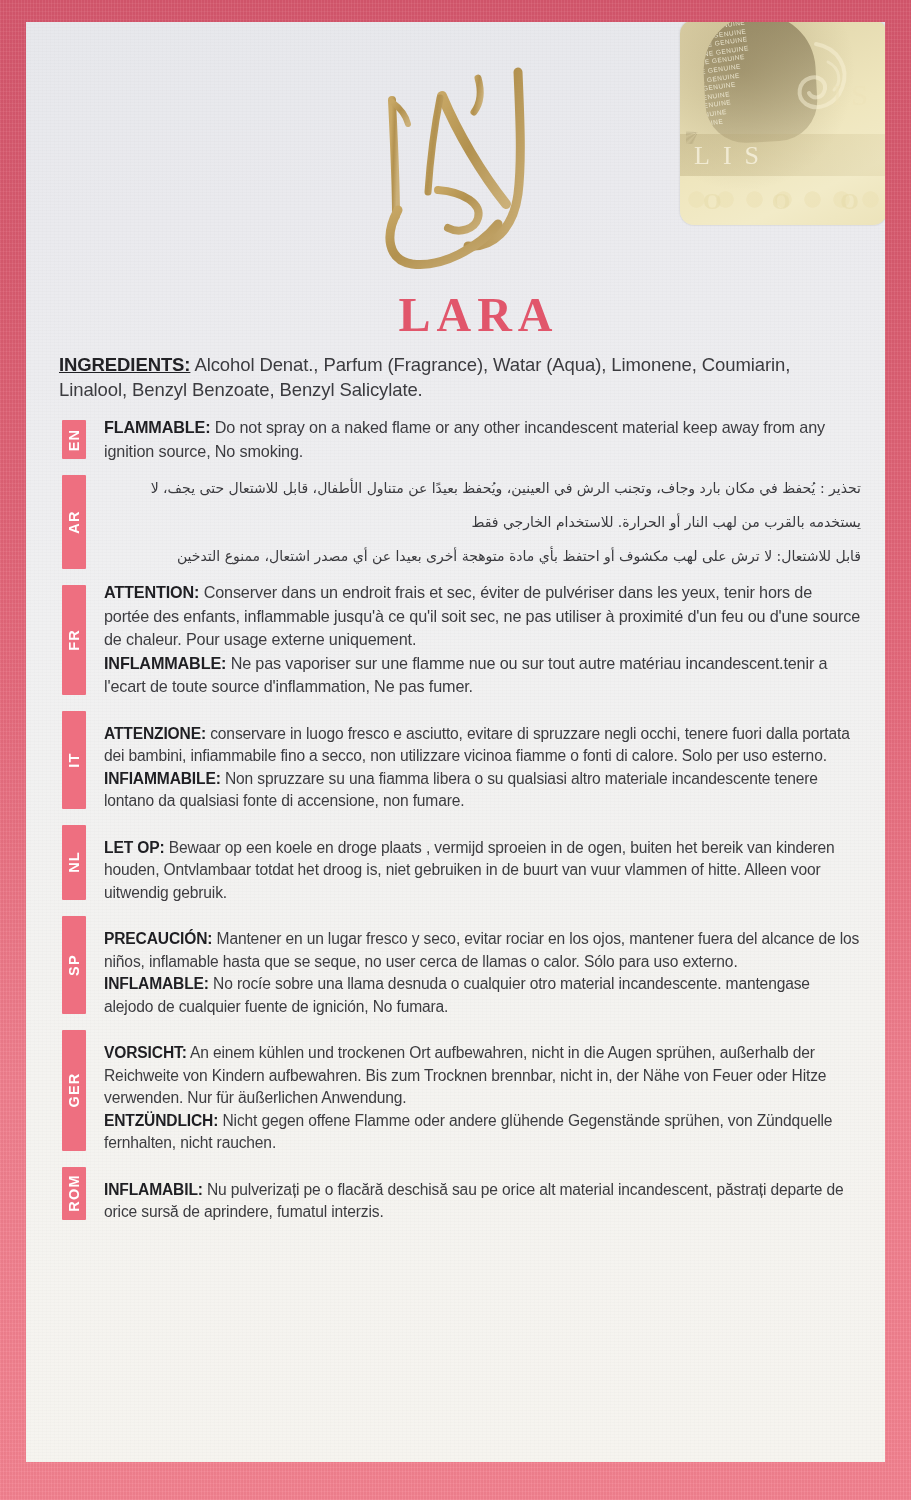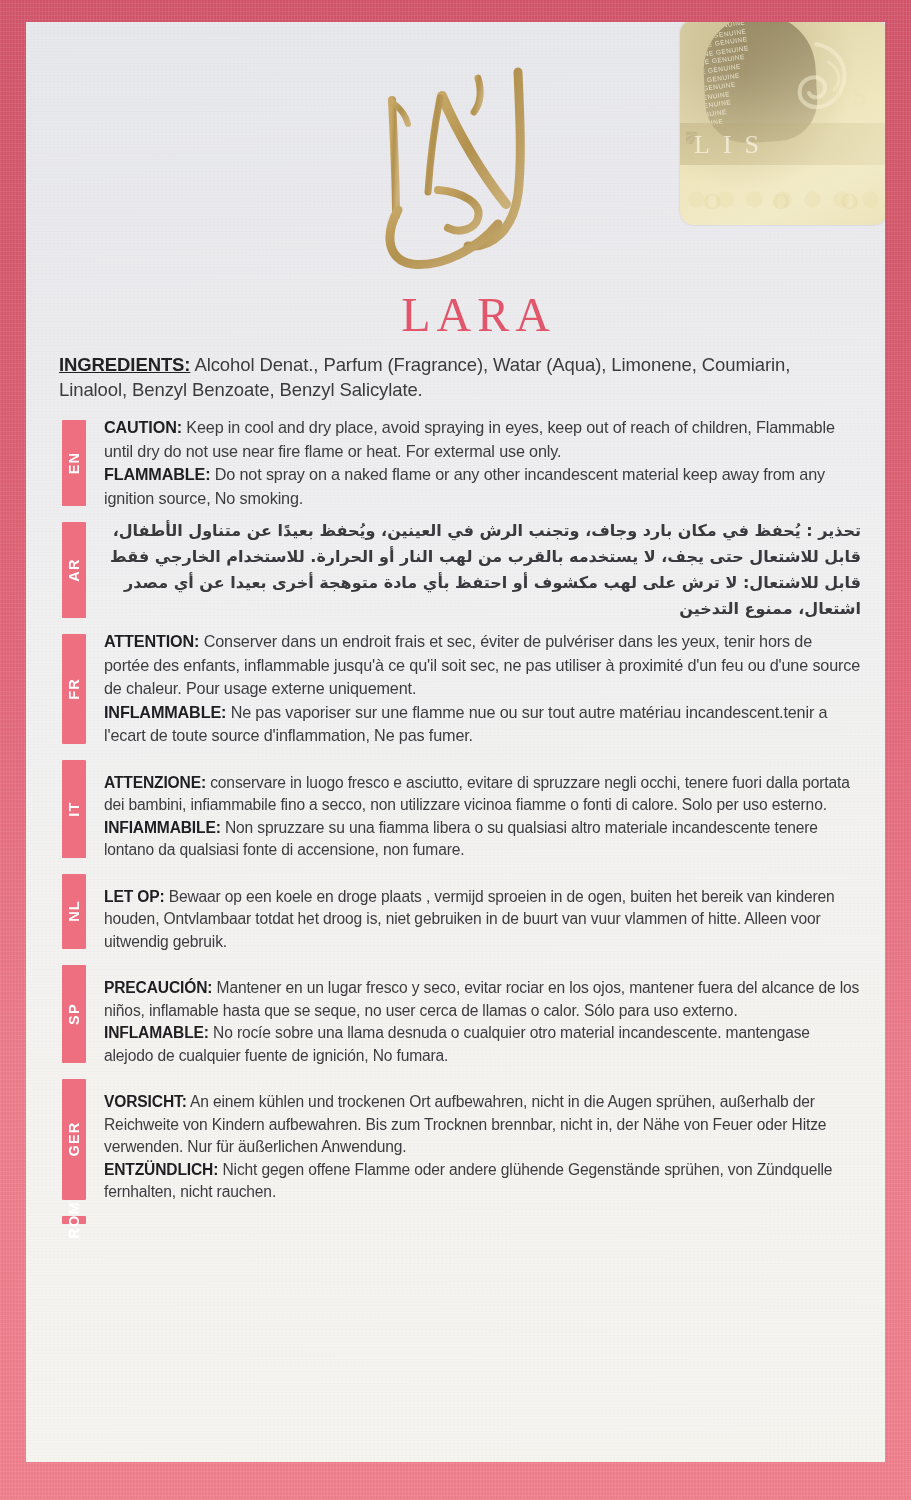--- a/index.html
+++ b/index.html
@@ -118,21 +118,21 @@
     left: 96px;
     top: 18px;
     width: 84px;
     height: 96px;
     opacity: .55;
   }
   .holo-band {
     position: absolute;
     left: 0;
     right: 0;
-    top: 103px;
+    top: 114px;
     height: 42px;
     background: linear-gradient(90deg, rgba(176,160,112,0.35), rgba(206,192,142,0.22));
   }
   .holo-band .band-text {
     position: absolute;
     left: 14px;
     top: 7px;
     font-size: 26px;
     letter-spacing: 13px;
     color: rgba(252,248,232,0.70);
@@ -182,21 +182,21 @@
     margin: 0 auto;
     width: 300px;
     height: 235px;
   }
   .brand-name {
     margin-top: -6px;
     font-family: "Liberation Serif", serif;
     font-size: 48px;
     letter-spacing: 6px;
     color: #e1566b;
-    font-weight: 400;
+    font-weight: 700;
     padding-left: 46px;
   }
 
   
   .content {
     position: absolute;
     left: 30px;
     right: 24px;
     top: 330px;
   }
@@ -259,24 +259,23 @@
     font-size: 15.6px;
     line-height: 22.5px;
     margin-top: 16px;
   }
 
   
   .lang-row.rtl .lang-body {
     direction: rtl;
     text-align: right;
     font-family: "DejaVu Sans", sans-serif;
-    font-size: 16px;
-    line-height: 26px;
+    font-size: 14px;
+    line-height: 34px;
     color: #3a3a3e;
-    font-weight: bold;
   }
   .lang-row.rtl .lang-body .ar-last {
     text-align: right;
   }
 </style>
 </head>
 <body>
 
 <div class="package">
   <div class="frame-grain"></div>
@@ -347,21 +346,20 @@
       <div class="ingredients">
         <b>INGREDIENTS:</b><span> Alcohol Denat.,  Parfum (Fragrance), Watar (Aqua), Limonene, Coumiarin, Linalool,  Benzyl Benzoate, Benzyl Salicylate.</span>
       </div>
 
       <div id="lang-list">
           <div class="lang-row">
             <div class="lang-badge">
               <span class="badge-text">EN</span>
             </div>
             <div class="lang-body">
-              <p><b>CAUTION:</b><span> Keep in cool and dry place, avoid spraying in eyes, keep out of reach of children, Flammable until dry do not use near fire flame or heat. For extermal use only.</span></p>
               <p><b>FLAMMABLE:</b><span> Do not spray on a naked flame or any other incandescent material keep away from any ignition source, No smoking.</span></p>
             </div>
           </div>
           <div class="lang-row rtl">
             <div class="lang-badge">
               <span class="badge-text">AR</span>
             </div>
             <div class="lang-body">
               <p><span>تحذير : يُحفظ في مكان بارد وجاف، وتجنب الرش في العينين، ويُحفظ بعيدًا عن متناول الأطفال، قابل للاشتعال حتى يجف، لا يستخدمه بالقرب من لهب النار أو الحرارة. للاستخدام الخارجي فقط</span></p>
               <p class="ar-last"><span>قابل للاشتعال: لا ترش على لهب مكشوف أو احتفظ بأي مادة متوهجة أخرى بعيدا عن أي مصدر اشتعال، ممنوع التدخين</span></p>
@@ -409,19 +407,20 @@
             <div class="lang-body condensed">
               <p><b>VORSICHT:</b><span> An einem kühlen und trockenen Ort aufbewahren, nicht in die Augen sprühen, außerhalb der Reichweite von Kindern aufbewahren. Bis zum Trocknen brennbar, nicht in, der Nähe von Feuer oder Hitze verwenden. Nur für äußerlichen Anwendung.</span></p>
               <p><b>ENTZÜNDLICH:</b><span> Nicht gegen offene Flamme oder andere glühende Gegenstände sprühen, von Zündquelle fernhalten, nicht rauchen.</span></p>
             </div>
           </div>
           <div class="lang-row">
             <div class="lang-badge">
               <span class="badge-text">ROM</span>
             </div>
             <div class="lang-body condensed">
+              <p><b>INFLAMABIL:</b><span> Nu pulverizați pe o flacără deschisă sau pe orice alt material incandescent, păstrați departe de orice sursă de aprindere, fumatul interzis.</span></p>
             </div>
           </div>
         </div>
 
     </div>
   </div>
 </div>
 
 </body></html>

